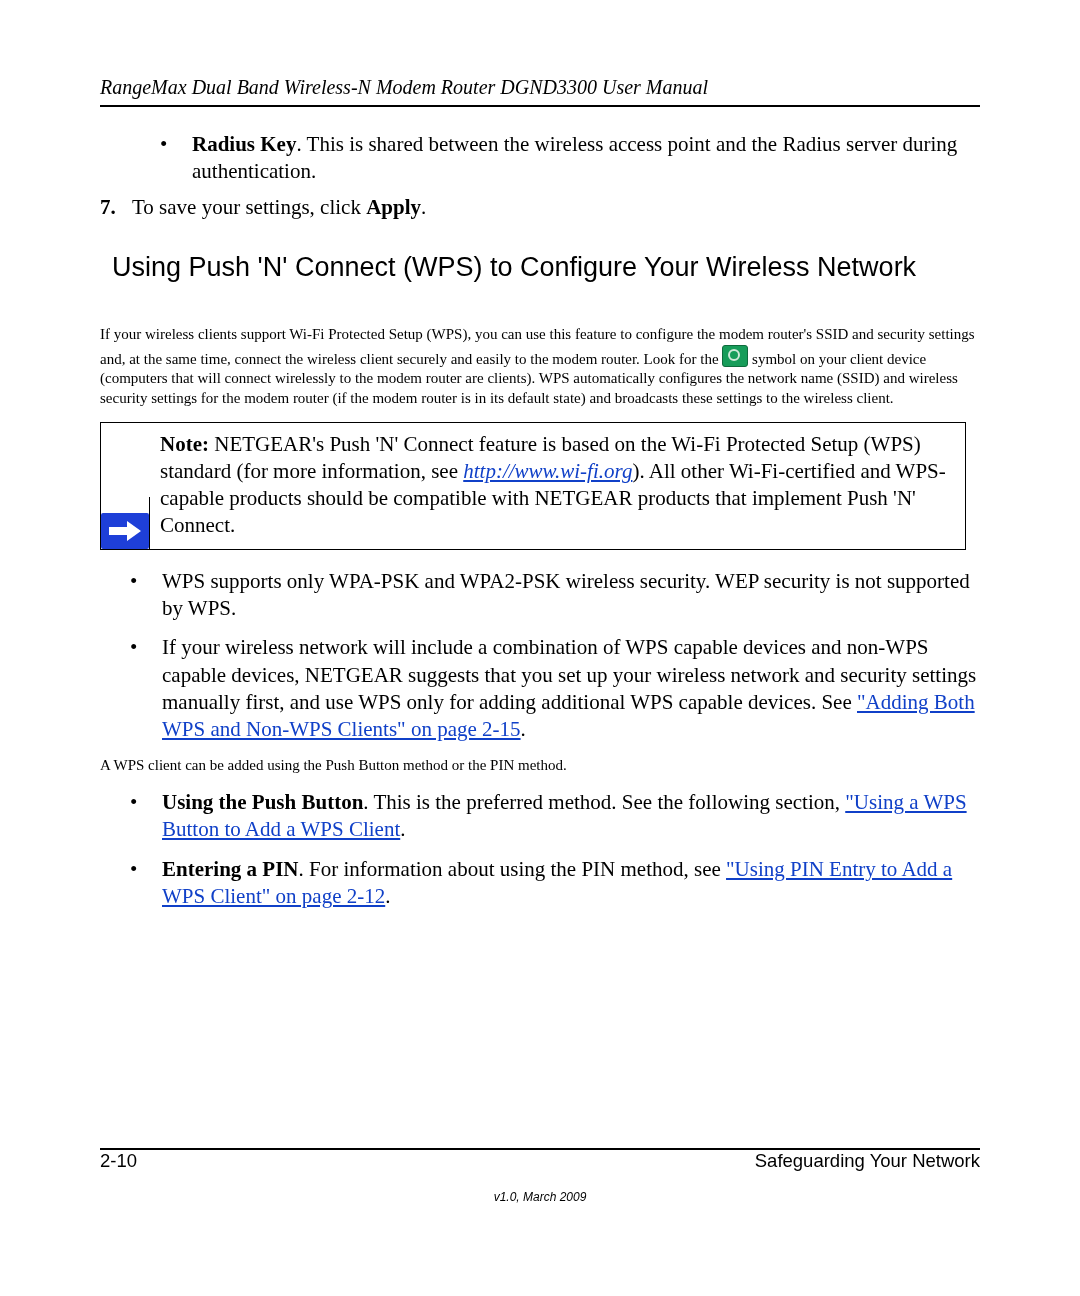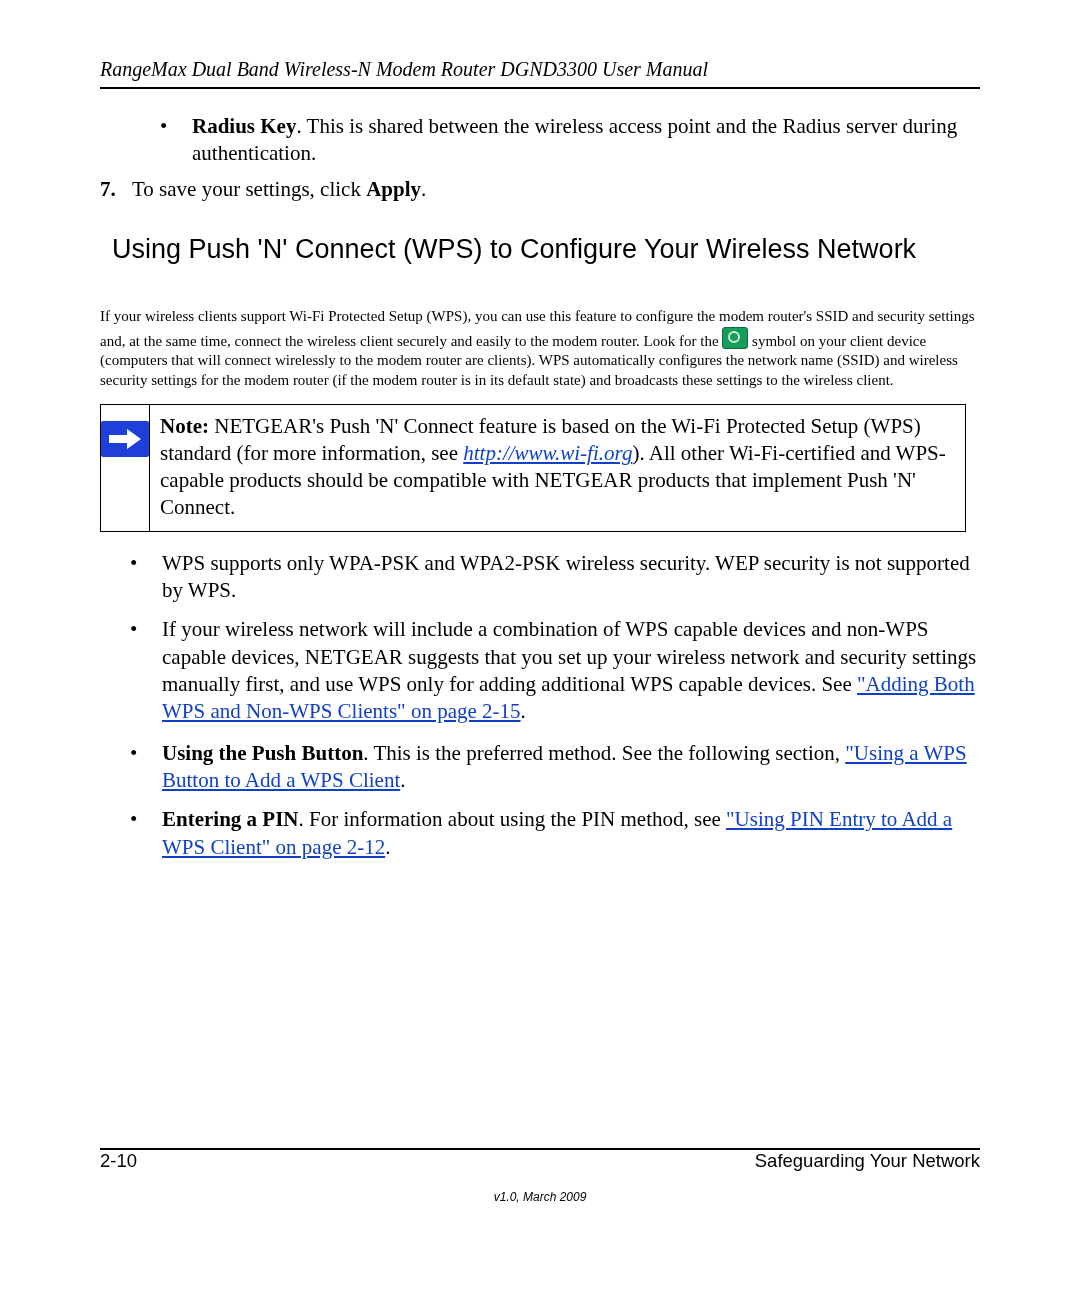--- a/index.html
+++ b/index.html
@@ -10,21 +10,21 @@
     width: 1080px;
     height: 1296px;
     font-family: "Times New Roman", Times, serif;
     color: #000;
   }
   .page {
     position: relative;
     box-sizing: border-box;
     width: 1080px;
     height: 1296px;
-    padding: 58px 100px 0 100px;
+    padding: 76px 100px 0 100px;
   }
   .running-head {
     font-style: italic;
     font-size: 20px;
     margin-bottom: 6px;
   }
   .rule {
     border: none;
     border-top: 2px solid #000;
     margin: 0 0 24px 0;
@@ -117,20 +117,21 @@
     top: 3px; left: 5px;
     width: 12px; height: 12px;
     border: 2px solid #cfe9d9;
     border-radius: 50%;
     box-sizing: border-box;
   }
   .note-box {
     border: 1px solid #000;
     display: flex;
     margin: 10px 14px 18px 0;
+    align-items: flex-end;
   }
   .note-icon-cell {
     width: 64px;
     border-right: 1px solid #000;
     display: flex;
     align-items: flex-start;
     justify-content: center;
     padding-top: 16px;
   }
   .note-icon {
@@ -213,20 +214,21 @@
   </div>
 
 
   <ul class="bullets2">
     <li>WPS supports only WPA-PSK and WPA2-PSK wireless security. WEP security is not supported by WPS.</li>
     <li>
       <span>If your wireless network will include a combination of WPS capable devices and non-WPS capable devices, NETGEAR suggests that you set up your wireless network and security settings manually first, and use WPS only for adding additional WPS capable devices. See </span><a class="xref" href="#">"Adding Both WPS and Non-WPS Clients" on page 2-15</a><span>.</span>
     </li>
   </ul>
 
+  <p class="body">A WPS client can be added using the Push Button method or the PIN method.</p>
 
   <ul class="bullets2">
     <li>
       <span class="bold">Using the Push Button</span><span>. This is the preferred method. See the following section, </span><a class="xref" href="#">"Using a WPS Button to Add a WPS Client</a><span>.</span>
     </li>
     <li>
       <span class="bold">Entering a PIN</span><span>. For information about using the PIN method, see </span><a class="xref" href="#">"Using PIN Entry to Add a WPS Client" on page 2-12</a><span>.</span>
     </li>
   </ul>
 

